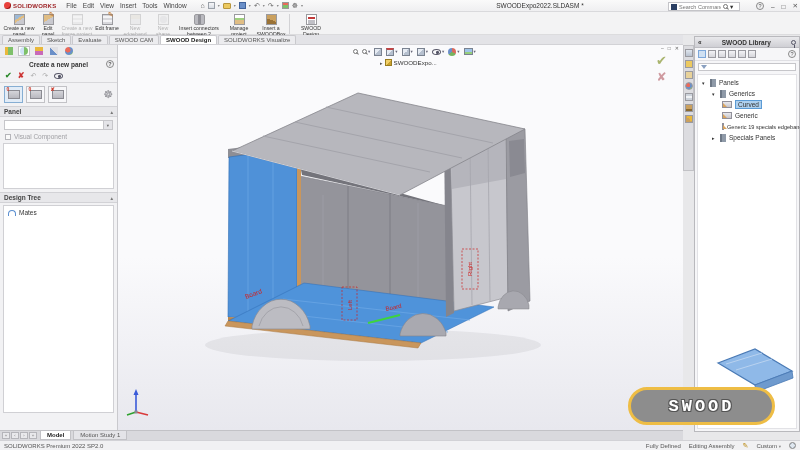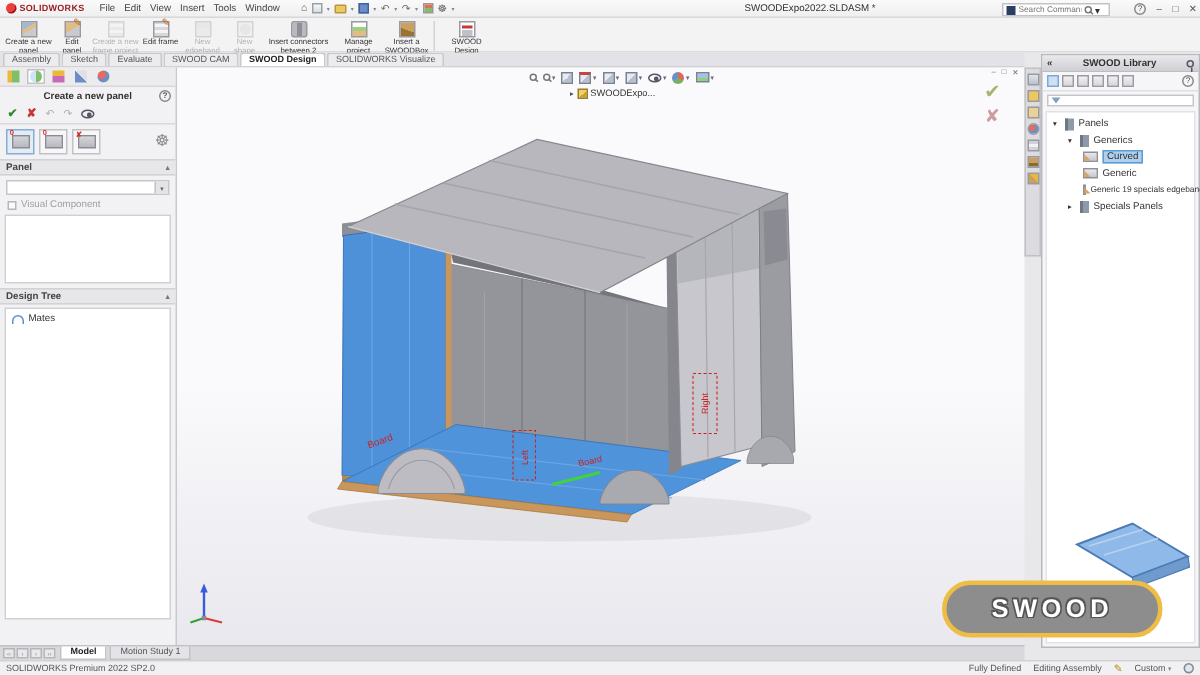--- a/index.html
+++ b/index.html
@@ -117,21 +117,21 @@
   #confirm-corner .ok { color:#a9b46e; font-size:13px; display:block; }
   #confirm-corner .no { color:#cf9aa0; font-size:12px; display:block; margin-top:2px; }
   #triad { position:absolute; left:6px; bottom:14px; }
   #vp-model { position:absolute; left:0; top:0; }
 
   
   #wm-panel { position:absolute; left:700px; top:345px; }
   #wm-pill { position:absolute; left:628px; top:387px; width:147px; height:38px; border-radius:19px;
     background:#8d8d8d; border:3px solid #eebd45; display:flex; align-items:center; justify-content:center; }
   #wm-pill span { color:#fff; font-weight:bold; font-size:17px; letter-spacing:3px;
-    text-shadow:1px 1px 0 #555, -1px -1px 0 #555, 1px -1px 0 #555, -1px 1px 0 #555; }
+    text-shadow:1px 1px 0 #555, -1px -1px 0 #555, 1px -1px 0 #555, -1px 1px 0 #555;font-family:Liberation Mono, monospace; }
 
   
   #taskstrip { position:absolute; left:683px; top:45px; width:11px; height:126px;
     background:#dcdce0; border:1px solid #c2c2c6; display:flex; flex-direction:column; align-items:center; gap:3px; padding-top:3px; }
   .tsic { width:8px; height:8px; border:1px solid #9a9aa0; }
   .ts-home { background:linear-gradient(#e0e6ee,#b9c2d0); }
   .ts-lib { background:#ecc95f; }
   .ts-fold { background:#e8d29a; }
   .ts-app { border-radius:50%; background:radial-gradient(circle at 35% 35%, #e96a5a 0 35%, #6a8fc8 40% 70%, #7ec06a 75%); }
   .ts-props { background:repeating-linear-gradient(0deg,#cdd3db 0 2px,#f0f2f5 2px 4px); }

